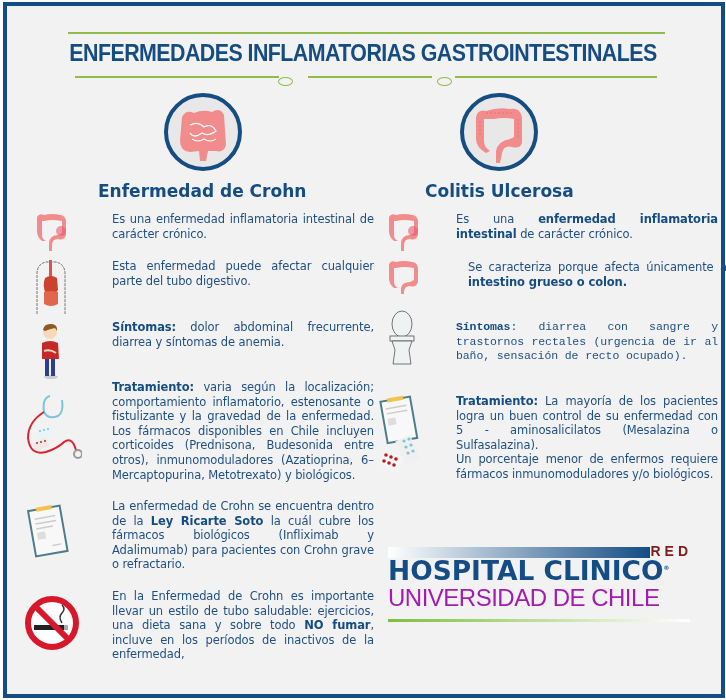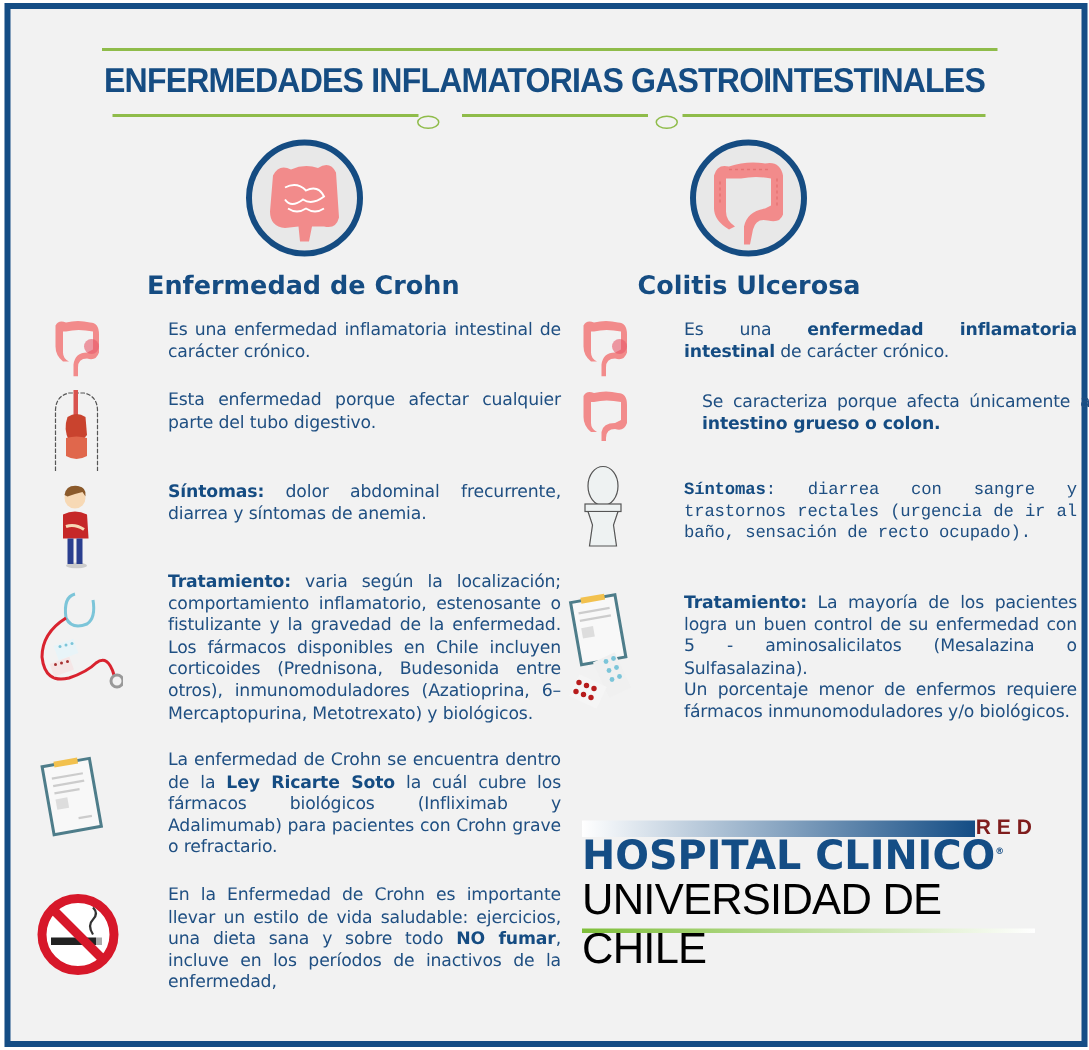--- a/index.html
+++ b/index.html
@@ -10,21 +10,21 @@
   .swirl { position:absolute; width:13px; height:7px; border:1.5px solid #8fbc4a; border-radius:50%; }
   .circle { position:absolute; width:70px; height:70px; border:4px solid #154c82; border-radius:50%; background:#e8e8e8; }
   .heading { position:absolute; color:#154c82; font-family:"DejaVu Sans", sans-serif; font-weight:bold; font-size:17px; }
   .para { position:absolute; color:#1f4f82; font-family:"DejaVu Sans", sans-serif; font-size:11.5px; line-height:14.6px; text-align:justify; letter-spacing:-0.1px;margin-left:24px; }
   .para b { font-weight:bold; color:#154c82; }
   .icon { position:absolute; }
   .logo { position:absolute; left:388px; top:545px; width:304px; height:70px; }
   .logo .bar { position:absolute; left:0; top:2px; width:262px; height:11px; background:linear-gradient(to right,#ffffff,#144d85); }
   .logo .red { position:absolute; right:0; top:-2px; font-family:"Liberation Sans", sans-serif; font-weight:bold; font-size:14px; color:#7f1d1d; letter-spacing:4px; }
   .logo .hc { position:absolute; left:0; top:10px; font-family:"DejaVu Sans", sans-serif; font-weight:bold; font-size:27px; color:#144d85; letter-spacing:0px; transform:scaleX(0.98); transform-origin:left; }
-  .logo .uc { position:absolute; left:0; top:39px; font-family:"Liberation Sans", sans-serif; font-size:29px; color:#000000; letter-spacing:-0.5px; }
+  .logo .uc { position:absolute; left:0; top:39px; font-family:"Liberation Sans", sans-serif; font-size:24px; color:#a21caf; letter-spacing:-0.5px; }
   .logo .gline { position:absolute; left:0; top:74px; width:302px; height:3px; background:linear-gradient(to right,#7fbf3a,#ffffff); }
 </style>
 </head>
 <body>
 
 <div class="frame"></div>
 
 <div class="hline" style="left:68px; top:32px; width:597px;"></div>
 <div class="title">ENFERMEDADES INFLAMATORIAS GASTROINTESTINALES</div>
 <div class="hline" style="left:75px; top:76px; width:204px;"></div>
@@ -107,25 +107,25 @@
   <svg width="56" height="56" viewBox="0 0 56 56">
     <circle cx="28" cy="28" r="24" fill="#fff" stroke="#d7182a" stroke-width="6"></circle>
     <rect x="10" y="30" width="30" height="5" fill="#222"></rect>
     <rect x="40" y="30" width="4" height="5" fill="#aaa"></rect>
     <path d="M38 28 Q34 22 38 18 Q42 14 38 10" stroke="#333" stroke-width="1.5" fill="none"></path>
     <line x1="12" y1="12" x2="44" y2="44" stroke="#d7182a" stroke-width="6"></line>
   </svg>
 </div>
 
 <div class="para" style="left:88px; top:212px; width:262px;"><span>Es una enfermedad inflamatoria intestinal de carácter crónico.</span></div>
-<div class="para" style="left:88px; top:259px; width:262px;"><span>Esta enfermedad porque afectar cualquier parte del tubo digestivo.</span></div>
+<div class="para" style="left:88px; top:259px; width:262px;"><span>Esta enfermedad puede afectar cualquier parte del tubo digestivo.</span></div>
 <div class="para" style="left:88px; top:320px; width:262px;"><b>Síntomas:</b><span> dolor abdominal frecurrente, diarrea y síntomas de anemia.</span></div>
 <div class="para" style="left:88px; top:380px; width:262px;"><b>Tratamiento:</b><span> varia según la localización; comportamiento inflamatorio, estenosante o fistulizante y la gravedad de la enfermedad. Los fármacos disponibles en Chile incluyen corticoides (Prednisona, Budesonida entre otros), inmunomoduladores (Azatioprina, 6–Mercaptopurina, Metotrexato) y biológicos.</span></div>
 <div class="para" style="left:88px; top:499px; width:262px;"><span>La enfermedad de Crohn se encuentra dentro de la </span><b>Ley Ricarte Soto</b><span> la cuál cubre los fármacos biológicos (Infliximab y Adalimumab) para pacientes con Crohn grave o refractario.</span></div>
-<div class="para" style="left:88px; top:589px; width:262px;"><span>En la Enfermedad de Crohn es importante llevar un estilo de vida saludable: ejercicios, una dieta sana y sobre todo </span><b>NO fumar</b><span>, incluve en los períodos de inactivos de la enfermedad,</span></div>
+<div class="para" style="left:88px; top:589px; width:262px;"><span>En la Enfermedad de Crohn es importante llevar un estilo de tubo saludable: ejercicios, una dieta sana y sobre todo </span><b>NO fumar</b><span>, incluve en los períodos de inactivos de la enfermedad,</span></div>
 
 <div class="icon" style="left:386px; top:211px;">
   <svg width="34" height="40" viewBox="0 0 34 40">
     <path d="M3 6 Q5 2 10 4 Q18 2 26 4 Q32 4 32 12 L32 24 Q30 30 24 28 Q18 28 18 34 L18 40 L15 40 L15 32 Q16 24 24 24 L28 22 L28 10 Q18 8 10 10 L8 10 L8 24 Q8 28 12 30 L8 30 Q3 26 3 20 Z" fill="#f28b8b"></path>
     <circle cx="27" cy="20" r="5" fill="#e85a6a" opacity="0.6"></circle>
   </svg>
 </div>
 <div class="icon" style="left:386px; top:258px;">
   <svg width="34" height="36" viewBox="0 0 34 36">
     <path d="M3 6 Q5 2 10 4 Q18 2 26 4 Q32 4 32 12 L32 24 Q30 30 24 28 Q18 28 18 34 L18 36 L15 36 L15 30 Q16 24 24 24 L28 22 L28 10 Q18 8 10 10 L8 10 L8 24 Q8 28 12 30 L8 30 Q3 26 3 20 Z" fill="#f28b8b"></path>

